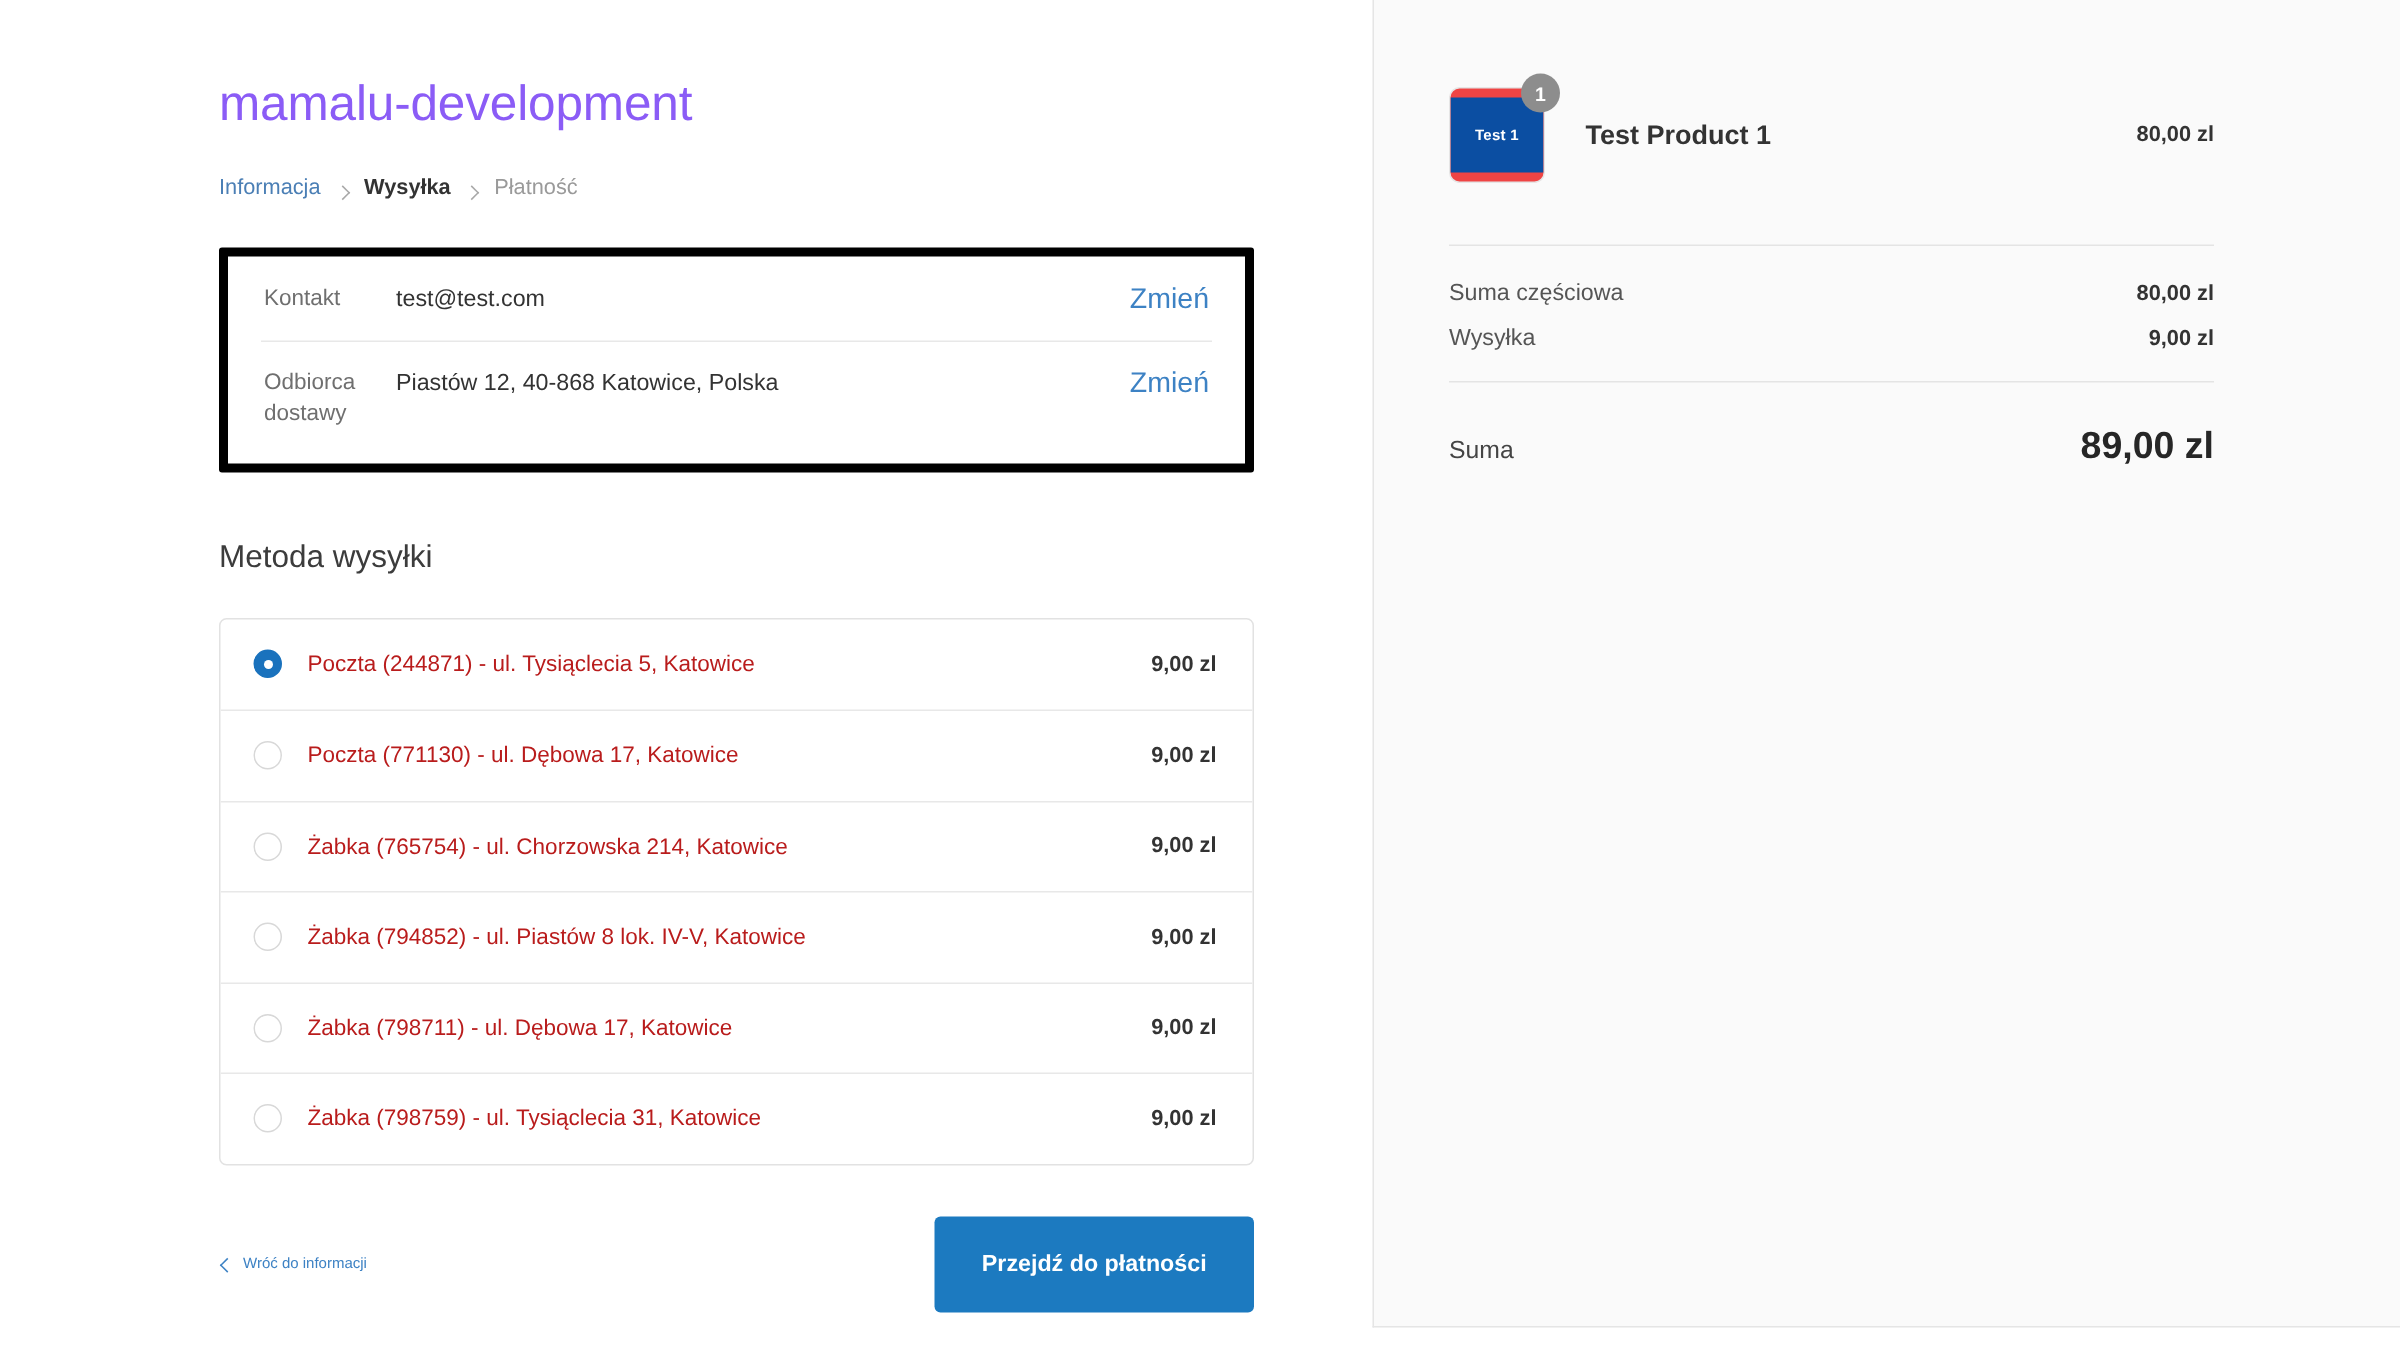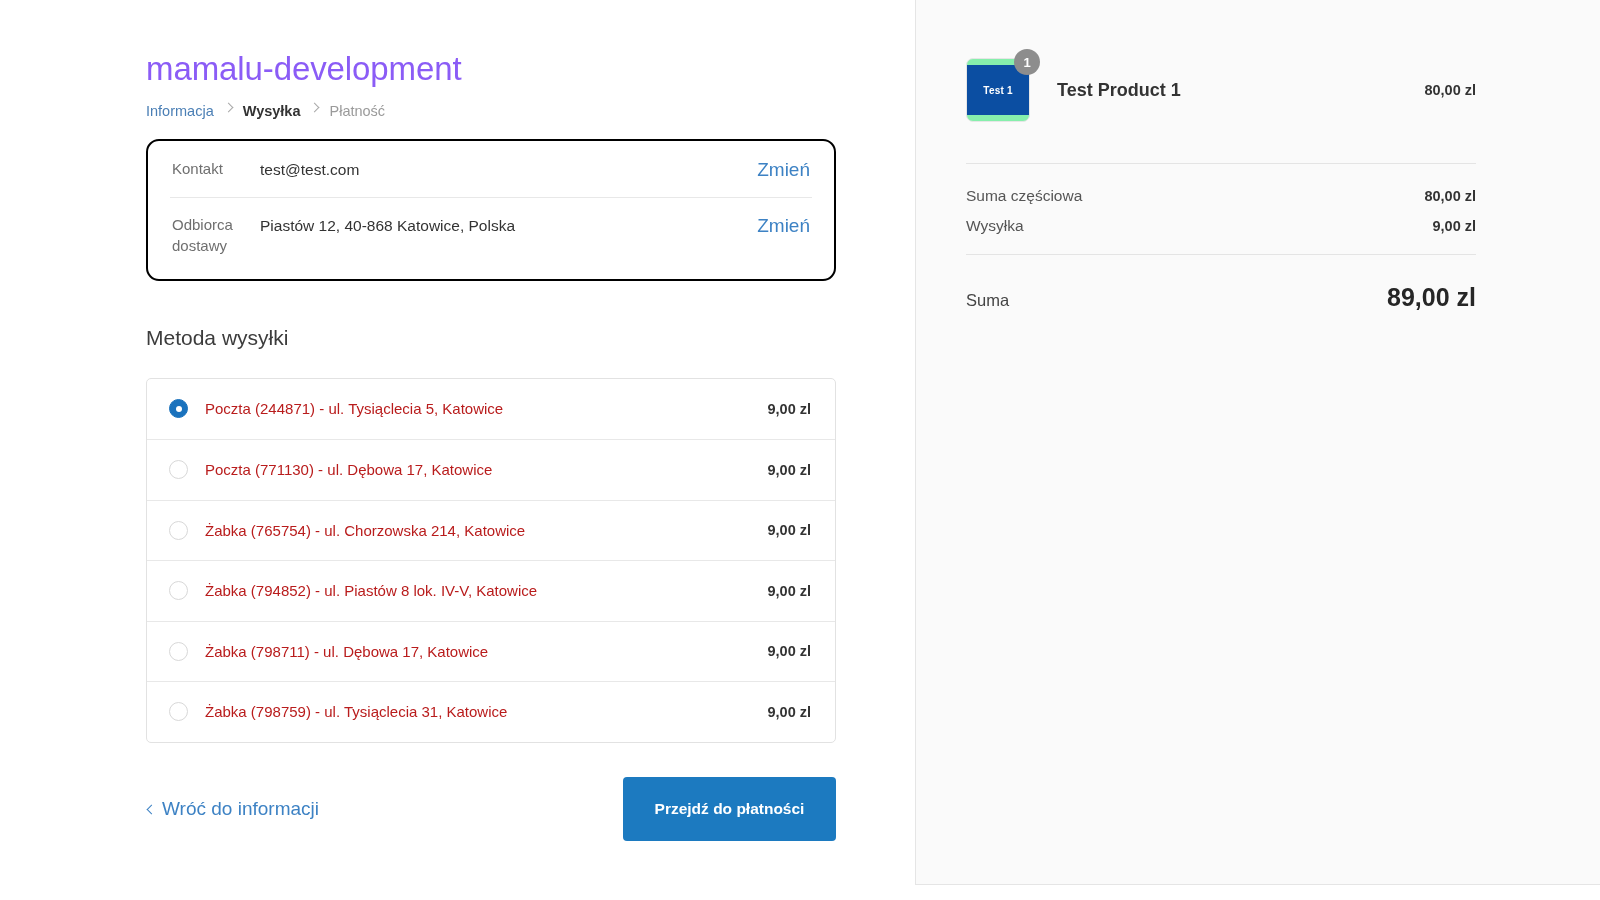--- a/index.html
+++ b/index.html
@@ -17,37 +17,37 @@
     position: relative; flex: 0 0 915px;
   }
   .main-inner { position: absolute; left: 146px; top: 0; width: 690px; }
 
   .shop-title {
     font-size: 33px; font-weight: 400; color: #8b5cf6;
     letter-spacing: -0.1px; margin-top: 48px; line-height: 1.25;
   }
 
   .breadcrumb {
-    display: flex; align-items: flex-start; gap: 10px;
-    margin-top: 14px; font-size: 14.5px;
+    display: flex; align-items: flex-end; gap: 10px;
+    margin-top: 28px; font-size: 14.5px;
   }
   .crumb-link { color: #4b7fb5; text-decoration: none; }
   .crumb-current { color: #333333; font-weight: 700; }
   .crumb-next { color: #9a9a9a; }
   .chev { display: inline-block; width: 9px; height: 9px; position: relative; }
   .chev::before {
     content: ""; position: absolute; left: 1px; top: 1px;
     width: 6px; height: 6px;
     border-top: 1.6px solid #a8a8a8; border-right: 1.6px solid #a8a8a8;
     transform: rotate(45deg);
   }
 
   
   .info-card {
-    margin-top: 20px; border: 2px solid #000000; border-radius: 13px;
+    margin-top: 32px; border: 6px solid #000000; border-radius: 2px;
     background: #ffffff;
   }
   .info-row { display: flex; align-items: flex-start; padding: 18px 24px 18px 24px; }
   .info-row.first { padding-bottom: 16px; }
   .info-row.second { padding-top: 17px; padding-bottom: 22px; }
   .info-divider { height: 1px; background: #e8e8e8; margin: 0 22px; }
   .info-label {
     width: 88px; flex: 0 0 88px; color: #6f6f6f; font-size: 15px;
     line-height: 1.38;
   }
@@ -83,21 +83,21 @@
   .ship-label { flex: 1; font-size: 15px; color: #b91c1c; }
   .ship-price { font-size: 14.5px; font-weight: 700; color: #333333; }
 
   
   .actions {
     margin-top: 34px; display: flex; align-items: center;
     justify-content: space-between; height: 64px;
   }
   .back-link {
     display: inline-flex; align-items: center; gap: 8px;
-    color: #3d82c4; font-size: 19px; text-decoration: none; justify-content: flex-end;
+    color: #3d82c4; font-size: 10px; text-decoration: none; justify-content: flex-end;
   }
   .back-chev { display: inline-block; width: 8px; height: 8px; position: relative; }
   .back-chev::before {
     content: ""; position: absolute; left: 2px; top: 1px;
     width: 6px; height: 6px;
     border-top: 1.7px solid #3d82c4; border-left: 1.7px solid #3d82c4;
     transform: rotate(-45deg);
   }
   .pay-btn {
     background: #1c7ac0; color: #ffffff; border: none; border-radius: 4px;
@@ -110,21 +110,21 @@
   .side-col {
     flex: 1; height: 885px; background: #fafafa;
     border-left: 1px solid #e5e5e5; border-bottom: 1px solid #e5e5e5;
     position: relative;
   }
   .side-inner { position: absolute; left: 50px; top: 0; width: 510px; }
 
   .cart-item { display: flex; align-items: center; margin-top: 58px; height: 64px; }
   .thumb-wrap { position: relative; flex: 0 0 64px; margin-right: 27px; }
   .thumb {
-    width: 64px; height: 64px; border-radius: 7px; background: #86efac;
+    width: 64px; height: 64px; border-radius: 7px; background: #ef4444;
     border: 1px solid #e6e6e6; display: flex; align-items: center;
     justify-content: flex-start; overflow: hidden;
   }
   .thumb-img {
     width: 62px; height: 50px; background: #0b4ea2;
     display: flex; align-items: center; justify-content: center;
   }
   .thumb-img span { color: #ffffff; font-size: 10px; font-weight: 700; letter-spacing: 0.2px; }
   .qty-badge {
     position: absolute; top: -9px; right: -10px;

